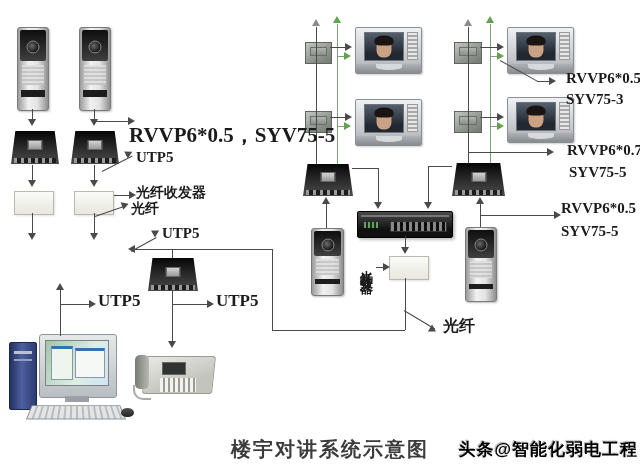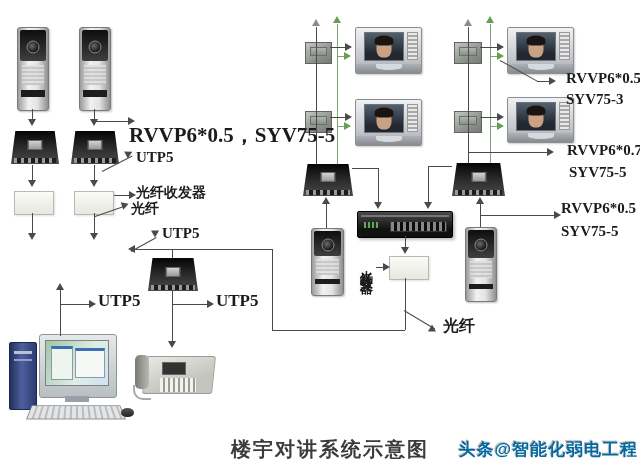--- a/index.html
+++ b/index.html
@@ -107,21 +107,21 @@
   .phone .hs{position:absolute;left:3px;top:3px;width:14px;height:34px;
        background:linear-gradient(90deg,#777a74,#b8bab2);border-radius:5px;}
   .phone .disp{position:absolute;left:30px;top:10px;width:22px;height:11px;background:#2f3433;border:1px solid #666;}
   .phone .keys{position:absolute;left:28px;top:26px;width:36px;height:14px;
        background:repeating-linear-gradient(90deg,#f2f2ee 0 3px,#9a9c94 3px 5px);}
   .phone .cord{position:absolute;left:1px;bottom:0;width:16px;height:13px;
        border:2px solid #aaa;border-top:none;border-right:none;border-radius:0 0 0 10px;}
   
   .title{position:absolute;left:0;top:436px;width:660px;text-align:center;font-weight:bold;
        font-size:20px;letter-spacing:2px;color:#3c3c3c;}
-  .wm{position:absolute;right:2px;top:438px;font-weight:bold;font-size:17px;color:#0369a1;
+  .wm{position:absolute;right:2px;top:438px;font-weight:bold;font-size:17px;color:#000000;
        text-shadow:1px 1px 1px #ffffff,-1px -1px 1px #aaaaaa;letter-spacing:1px;}
 </style>
 </head>
 <body>
 
 <div class="canvas">
 
   <div class="door" style="left:17px;top:27px;width:30px;height:82px;">
     <div class="head"></div>
     <div class="mid"></div>

